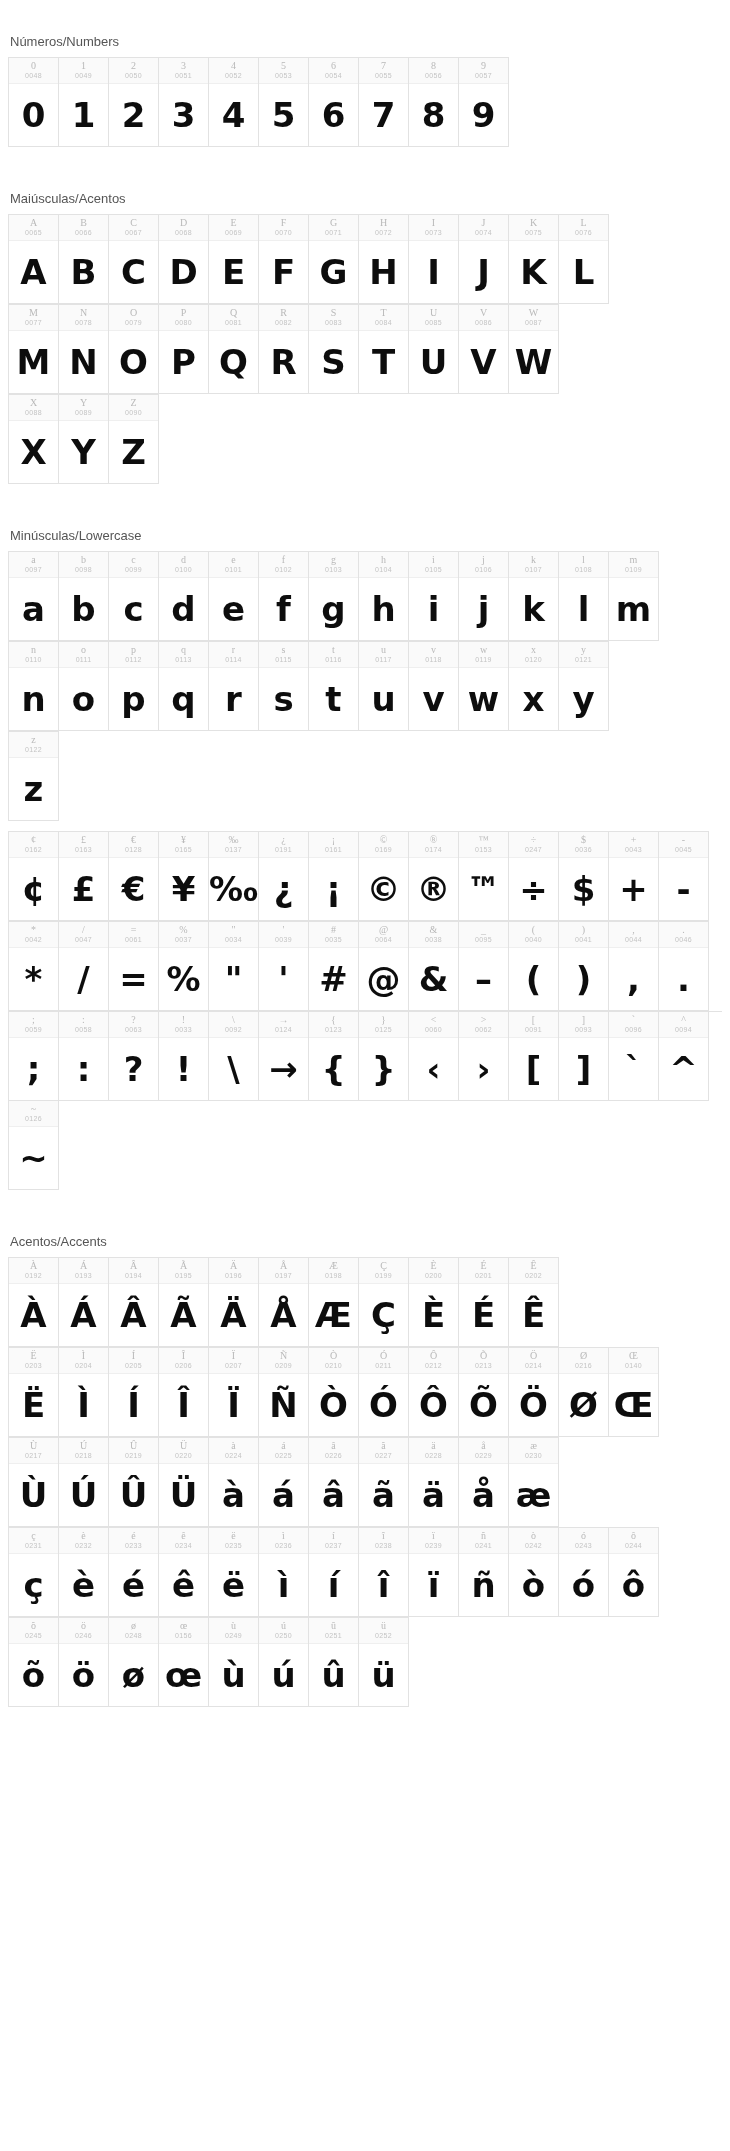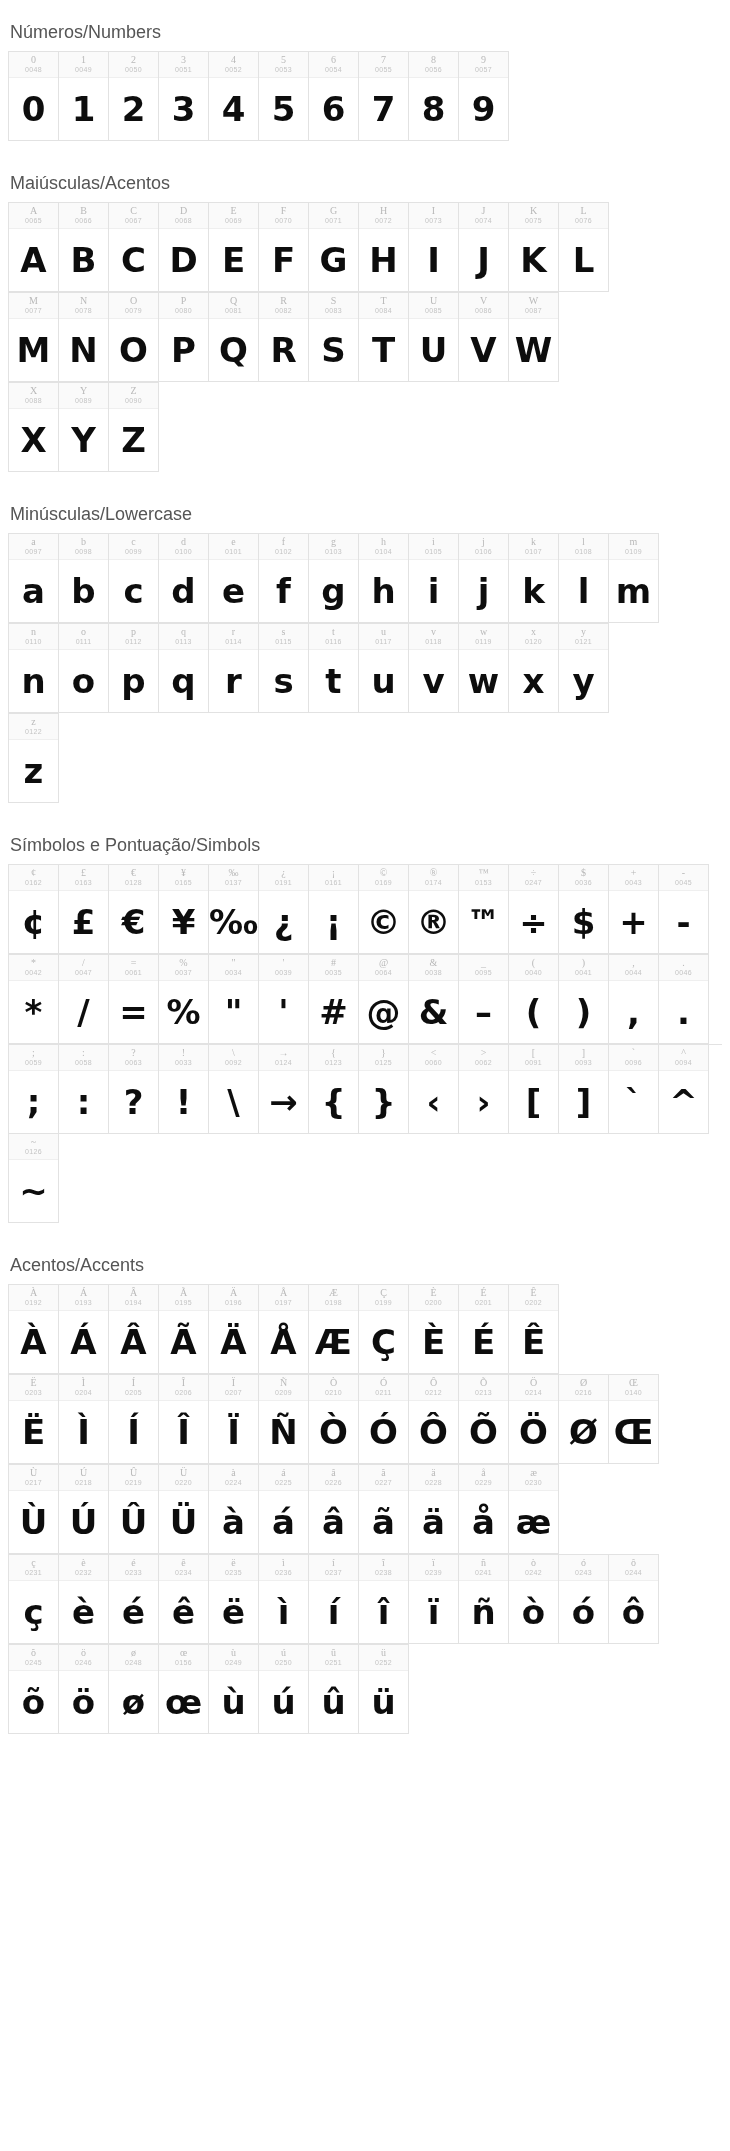--- a/index.html
+++ b/index.html
@@ -8,23 +8,23 @@
     padding: 0;
     background: #ffffff;
     width: 730px;
   }
   body {
     font-family: "Liberation Sans", sans-serif;
     color: #333333;
     padding: 0 8px;
   }
   .section-title {
-    font-size: 18px;
+    font-size: 13px;
     color: #555555;
-    margin: 22px 0 8px 2px;
+    margin: 34px 0 8px 2px;
     font-weight: normal;
   }
   .glyph-grid {
     display: flex;
     flex-wrap: wrap;
     border-left: 1px solid #e2e2e2;
     border-top: 1px solid #e2e2e2;
     width: max-content;
     max-width: 100%;
   }
@@ -520,21 +520,20 @@
     <div class="glyph-grid">
       <div class="glyph-cell">
         <div class="glyph-head">
           <div class="glyph-char">z</div>
           <div class="glyph-code">0122</div>
         </div>
         <div class="glyph-body">z</div>
       </div>
     </div>
     <div class="spacer"></div>
-    <div class="section-title">Símbolos e Pontuação/Simbols</div>
     <div class="glyph-grid">
       <div class="glyph-cell">
         <div class="glyph-head">
           <div class="glyph-char">¢</div>
           <div class="glyph-code">0162</div>
         </div>
         <div class="glyph-body">¢</div>
       </div>
       <div class="glyph-cell">
         <div class="glyph-head">

